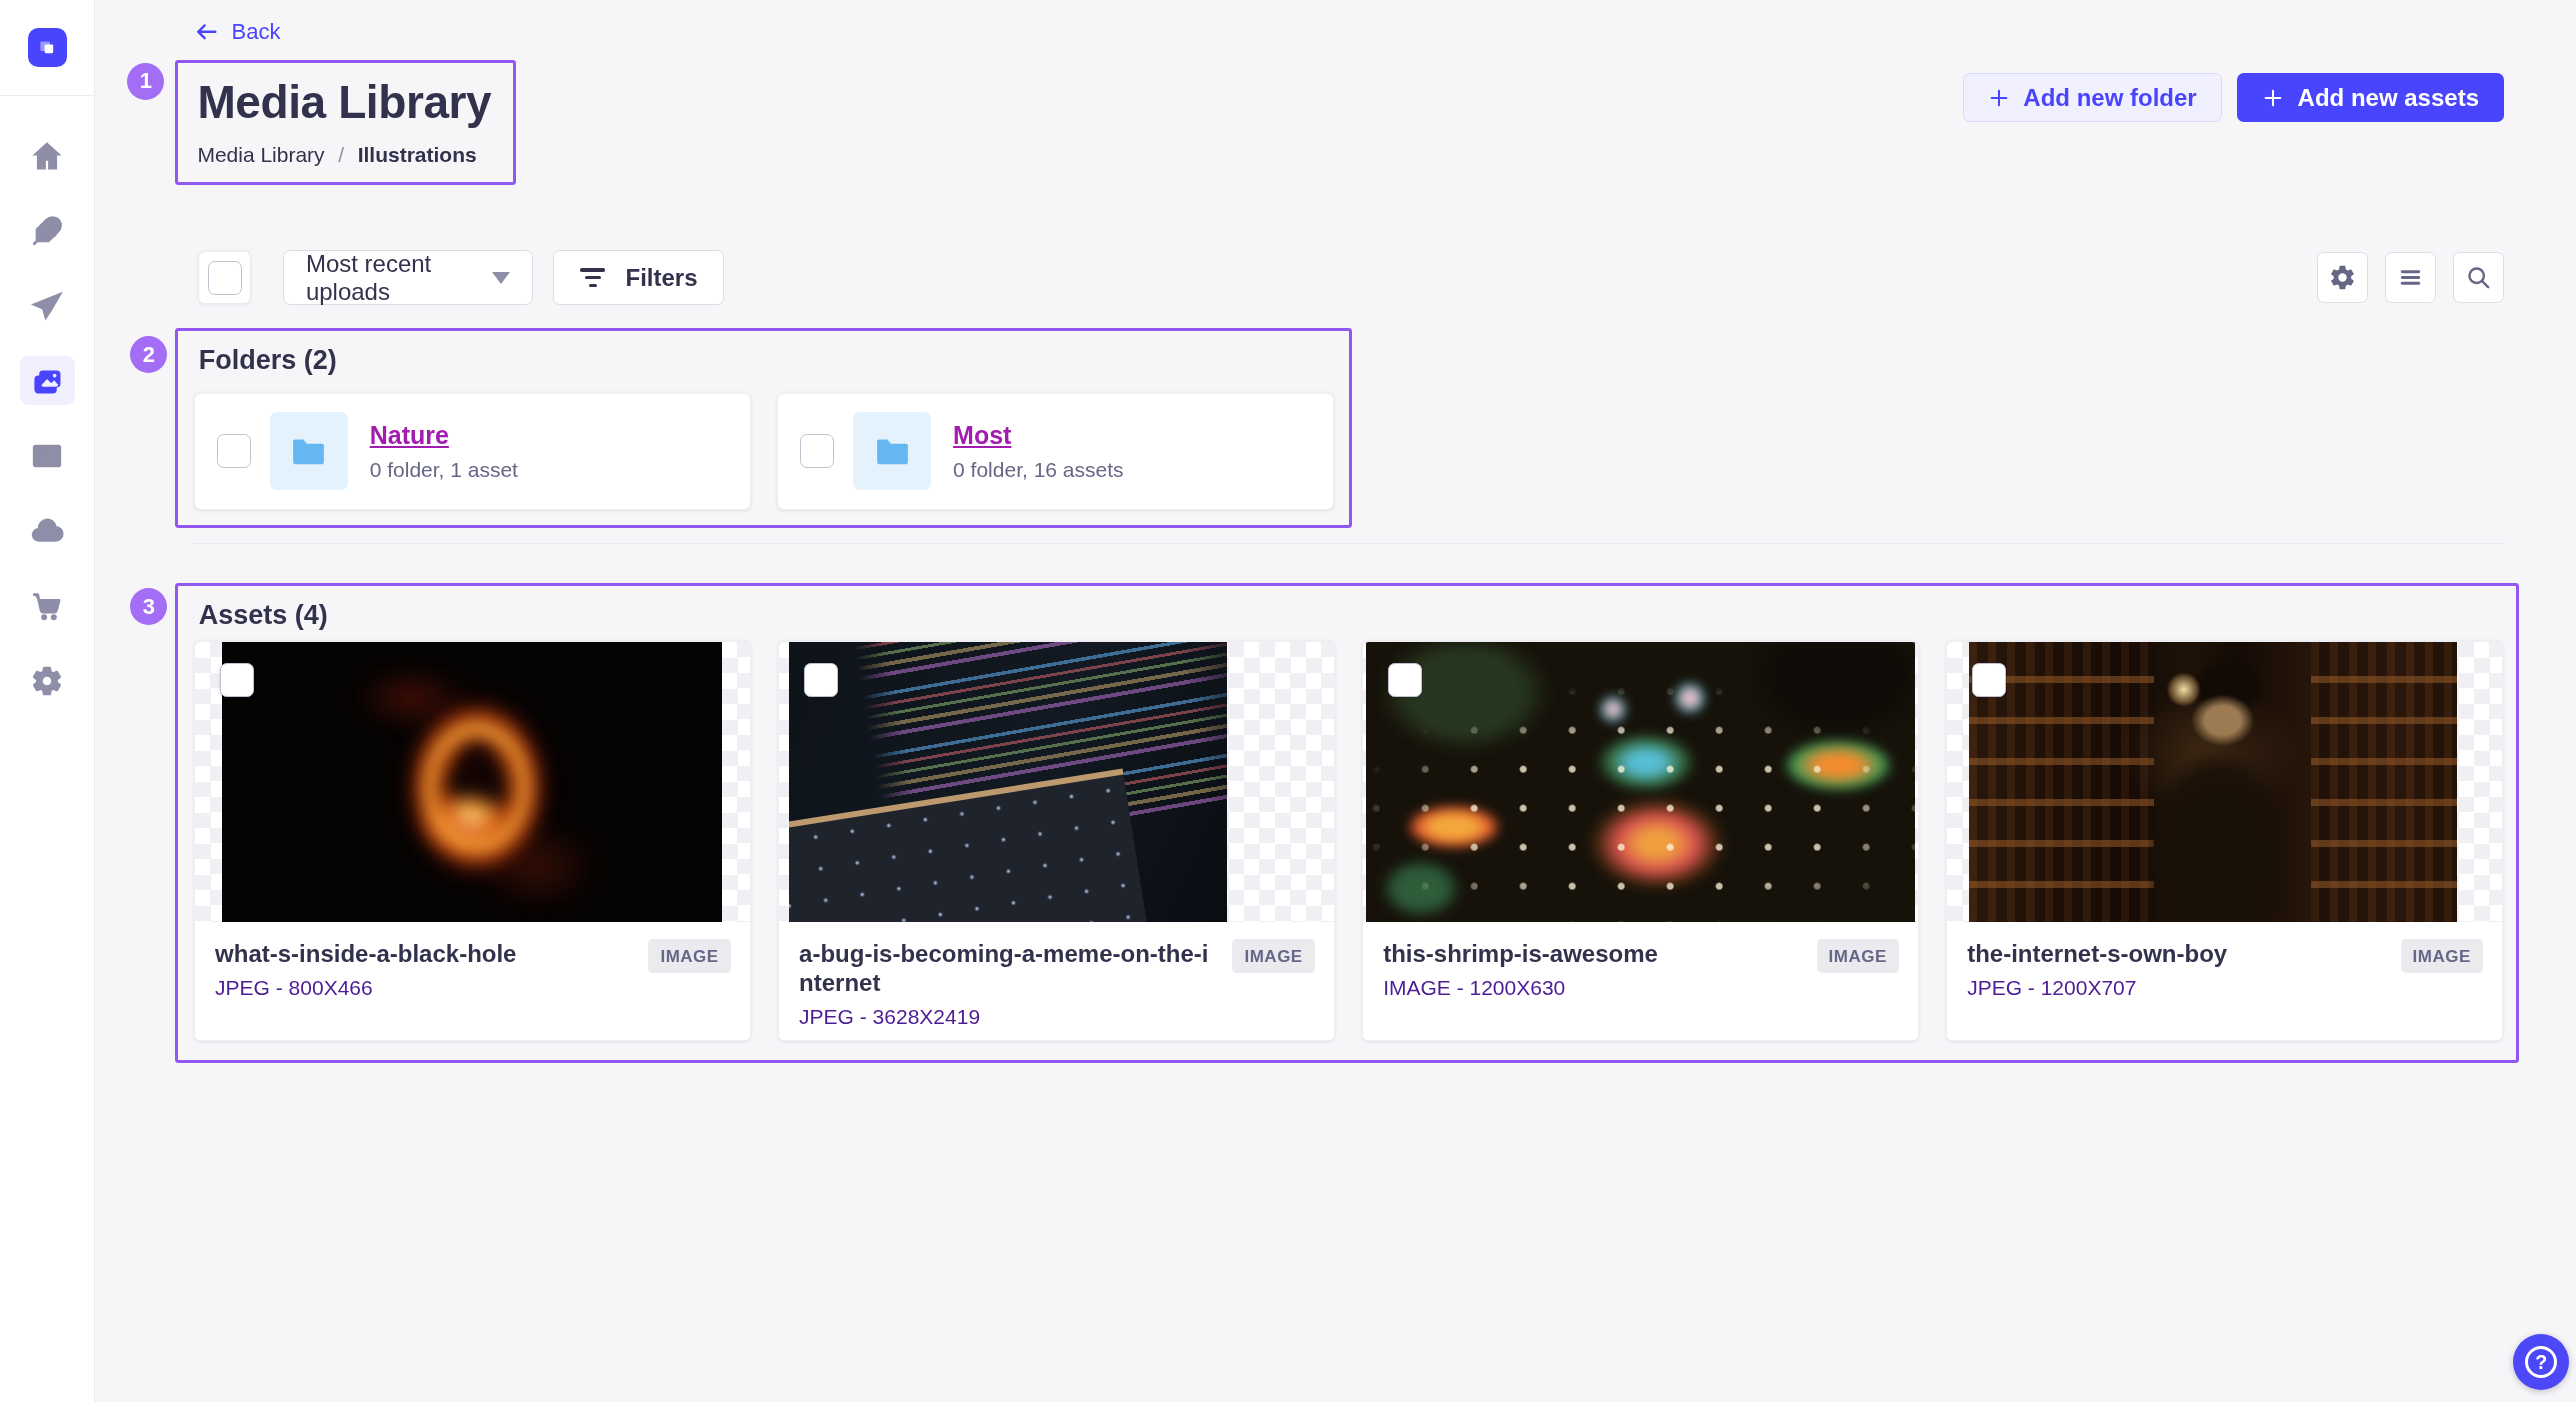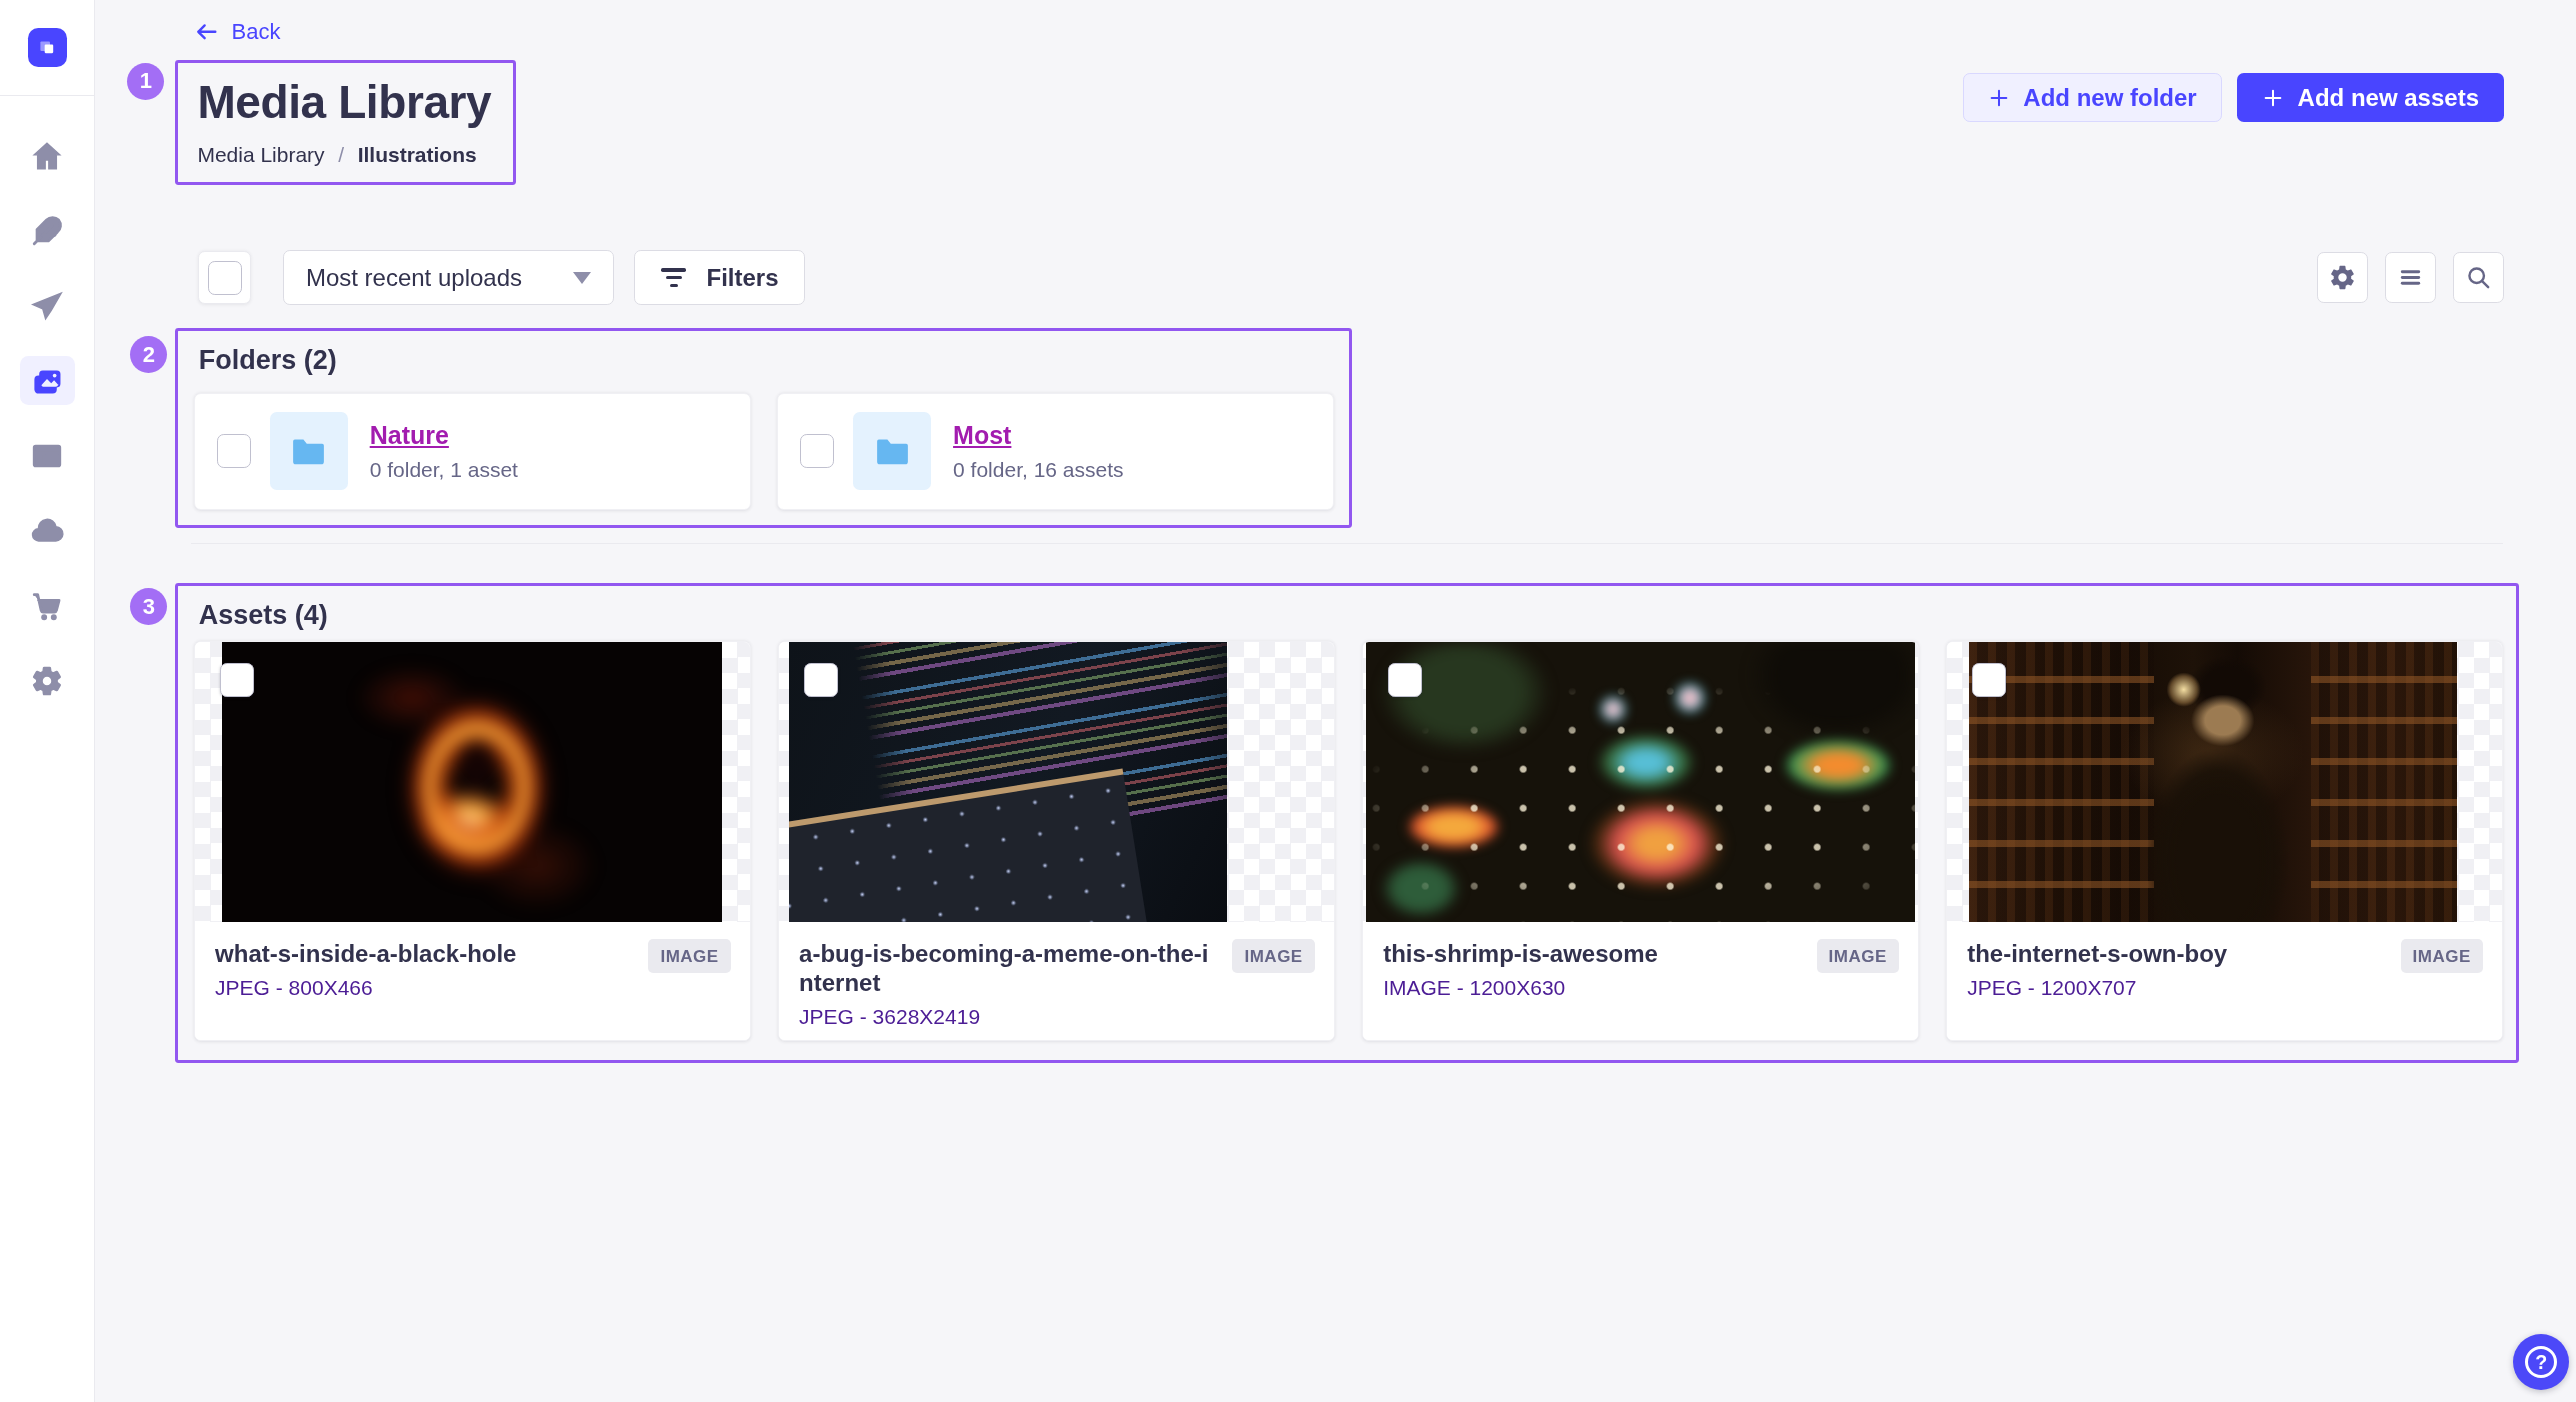--- a/index.html
+++ b/index.html
@@ -48,21 +48,21 @@
   .btn-ghost{background:#f0f0ff;border-color:#d9d8ff;color:#4945ff;}
   .btn-ghost svg{stroke:#4945ff;}
   .btn-primary{background:#4945ff;color:#fff;}
   .btn-primary svg{stroke:#fff;}
 
   
   .toolbar{margin-top:65px;display:flex;align-items:center;}
   .check-card{margin-left:26.4px;width:53px;height:53px;background:#fff;border:0.9px solid #eaeaef;border-radius:6.8px;
     display:flex;align-items:center;justify-content:center;box-shadow:0 0.9px 3.4px rgba(33,33,52,.08);cursor:pointer;}
   .checkbox{width:34px;height:34px;border:0.9px solid #c0c0cf;border-radius:6.8px;background:#fff;}
-  .select{margin-left:31.5px;width:331px;height:55px;background:#fff;border:0.9px solid #dcdce4;border-radius:6.8px;
+  .select{margin-left:31.5px;width:250px;height:55px;background:#fff;border:0.9px solid #dcdce4;border-radius:6.8px;
     display:flex;align-items:center;justify-content:space-between;padding:0 22px;font-size:24px;font-weight:500;color:#32324d;cursor:pointer;}
   .caret{width:0;height:0;border-left:9.4px solid transparent;border-right:9.4px solid transparent;border-top:12px solid #8e8ea9;}
   .btn-filters{margin-left:20.4px;height:55px;background:#fff;border:0.9px solid #dcdce4;border-radius:6.8px;
     display:flex;align-items:center;gap:20px;padding:0 25.6px;font-size:24px;font-weight:600;color:#32324d;cursor:pointer;}
   .filter-ic{display:flex;flex-direction:column;align-items:center;gap:4.3px;}
   .filter-ic i{display:block;height:3.4px;background:#32324d;border-radius:1.7px;}
   .filter-ic i:nth-child(1){width:25.6px;} .filter-ic i:nth-child(2){width:16px;} .filter-ic i:nth-child(3){width:7.7px;}
   .tool-icons{margin-left:auto;display:flex;gap:17px;}
   .icon-btn{width:51px;height:51px;background:#fff;border:0.9px solid #dcdce4;border-radius:6.8px;
     display:flex;align-items:center;justify-content:center;cursor:pointer;}

